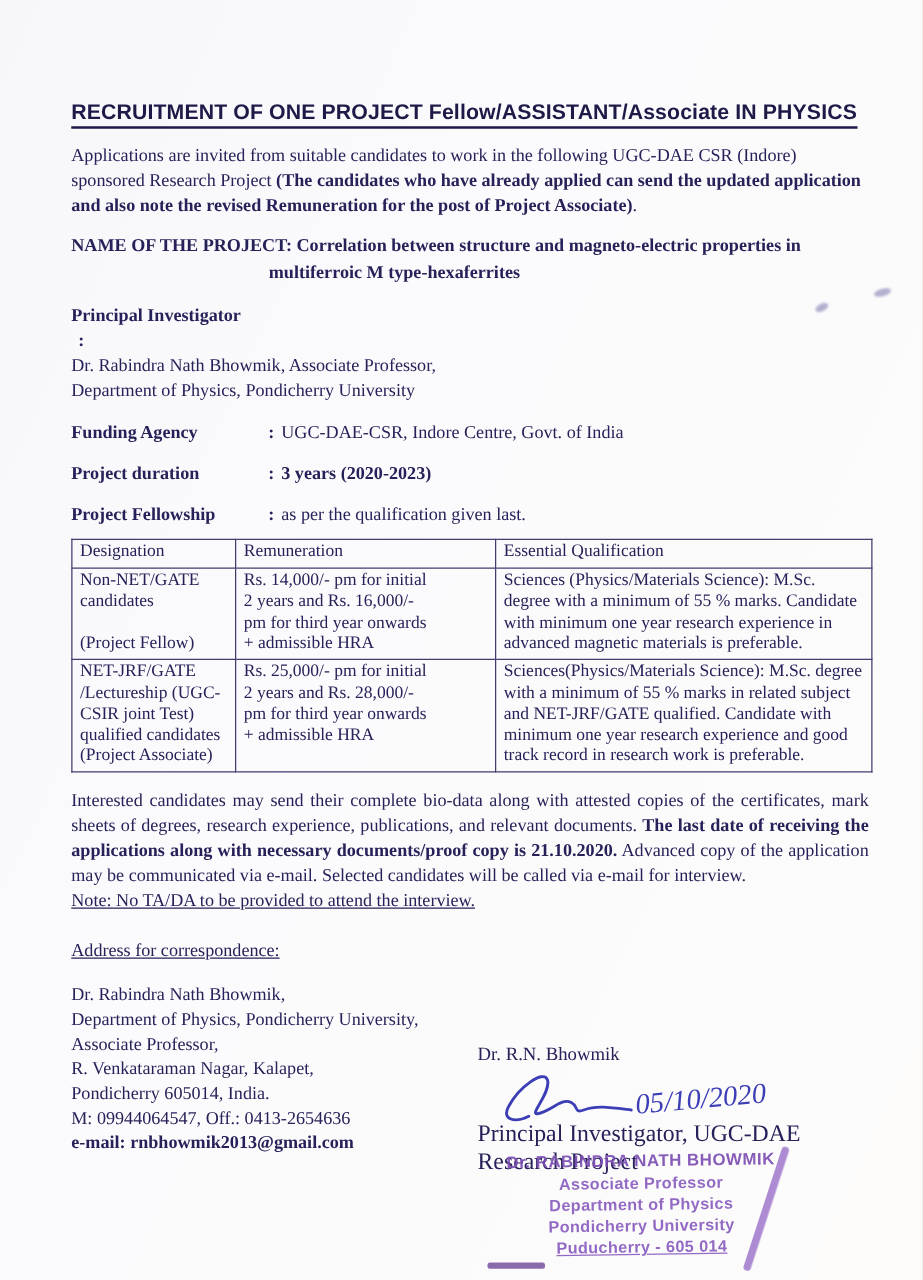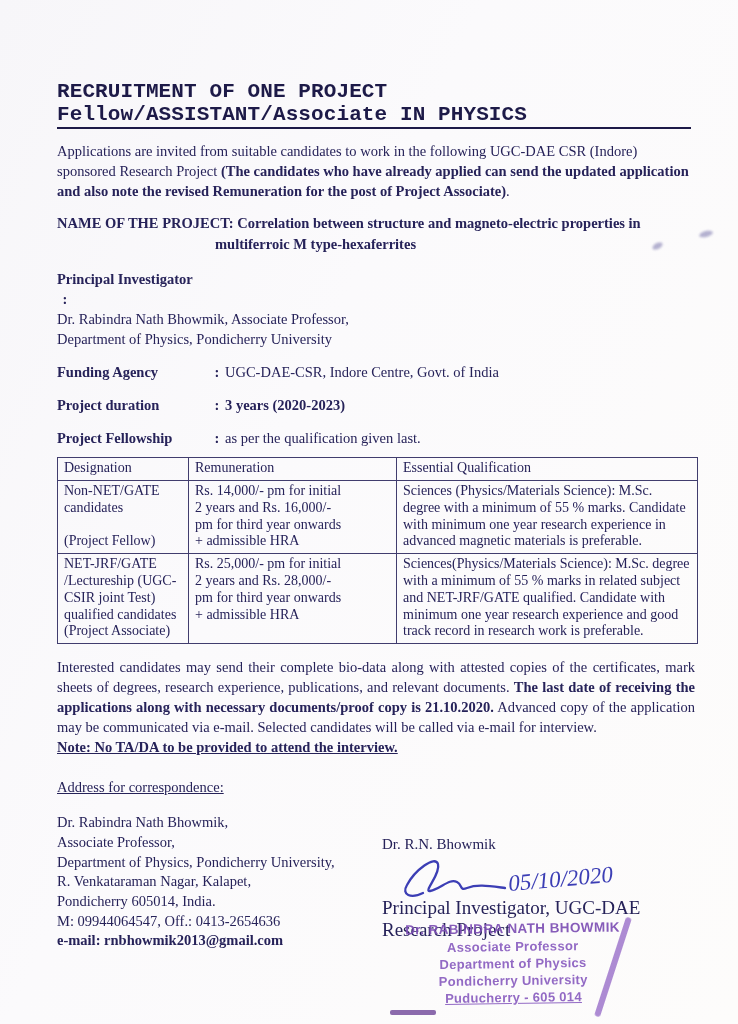--- a/index.html
+++ b/index.html
@@ -3,22 +3,22 @@
 <meta charset="utf-8">
 <style>
   html,body{margin:0;padding:0;background:#e8e6e2;}
   .page{
     position:relative; width:738px; height:1024px; margin:0 auto;
     background:linear-gradient(115deg,#f7f6f9 0%,#fbfafc 40%,#fdfcfb 100%);
     color:#262259; font-family:"Liberation Serif", serif; font-size:14.5px;
     overflow:hidden; box-sizing:border-box; padding:80px 47px 0 57px;
   }
   .title{
-    font-family:Liberation Mono, monospace; font-weight:bold;
-    font-size:21px; letter-spacing:.1px; color:#1d1a48;
+    font-family:Liberation Sans, sans-serif; font-weight:bold;
+    font-size:17px; letter-spacing:.1px; color:#1d1a48;
     display:inline-block; border-bottom:2.2px solid #1d1a48; padding-bottom:1px;
   }
   p{margin:0;}
   .para{margin-top:12px; line-height:1.38; width:638px;}
   .justify{text-align:justify;}
   b,.bold{font-weight:bold;}
   .proj{margin-top:12px; font-weight:bold; line-height:1.42;}
   .proj .l2{margin-left:158px;}
   .fieldrow{display:flex; margin-top:13px; line-height:1.38;}
   .fieldrow .lbl{width:152px; font-weight:bold; flex:none;}
@@ -26,21 +26,21 @@
   .fieldrow .val{white-space:pre-line;}
   table.qual{
     border-collapse:collapse; margin-top:9px; width:636px;
     font-size:14px; line-height:1.2; table-layout:fixed;
   }
   table.qual td{
     border:1.4px solid #413d6e; padding:2px 6px 3px 6px; vertical-align:top;
     white-space:pre-line;
   }
   td.c1{width:118px;} td.c2{width:195px;} td.c3{width:288px;}
-  .note{font-weight:bold; text-decoration:underline;}
+  .note{font-weight:normal; text-decoration:underline;}
   .addr-head{margin-top:22px; text-decoration:underline;}
   .addr{margin-top:17px; line-height:1.36;}
   .sigblock{position:absolute; left:382px; top:836px; width:330px; }
   .signame{font-size:15px;}
   .sigrole{font-size:19px; margin-top:-4px;}
   .sigsvg{display:block; margin:0 auto; margin-top:-2px;}
   .stamp{
     position:absolute; left:388px; top:920px; width:250px; text-align:center;
     font-family:"Liberation Sans", sans-serif; font-weight:bold; color:#8a5ec0;
     transform:rotate(-0.8deg); line-height:1.32; opacity:.92;
@@ -138,22 +138,22 @@
     </tbody>
   </table>
 
   <p class="para justify" style="margin-top:13px;"><span>Interested candidates may send their complete bio-data along with attested copies of the certificates, mark sheets of degrees, research experience, publications, and relevant documents. </span><b>The last date of receiving the applications along with necessary documents/proof copy is 21.10.2020.</b><span> Advanced copy of the application may be communicated via e-mail. Selected candidates will be called via e-mail for interview.</span><br>
   <span class="note">Note: No TA/DA to be provided to attend the interview.</span></p>
 
   <div class="addr-head">Address for correspondence:</div>
 
   <div class="addr">
     <div>Dr. Rabindra Nath Bhowmik,</div>
+    <div>Department of Physics, Pondicherry University,</div>
     <div>Associate  Professor,</div>
-    <div>Department of Physics, Pondicherry University,</div>
     <div>R. Venkataraman Nagar, Kalapet,</div>
     <div>Pondicherry 605014, India.</div>
     <div>M: 09944064547, Off.: 0413-2654636</div>
     <div class="bold">e-mail: rnbhowmik2013@gmail.com</div>
   </div>
 
   <div class="sigblock">
     <div class="signame">Dr. R.N. Bhowmik</div>
     <svg class="sigsvg" width="300" height="50" viewBox="0 0 300 50">
       <path d="M26,42 C14,48 4,44 10,34 C18,19 38,4 41,13 C44,23 26,41 33,40 C44,38 52,27 60,31 C66,34 62,40 70,37 C80,33 92,35 108,37" fill="none" stroke="#3c3eb5" stroke-width="2.3" stroke-linecap="round"></path>

